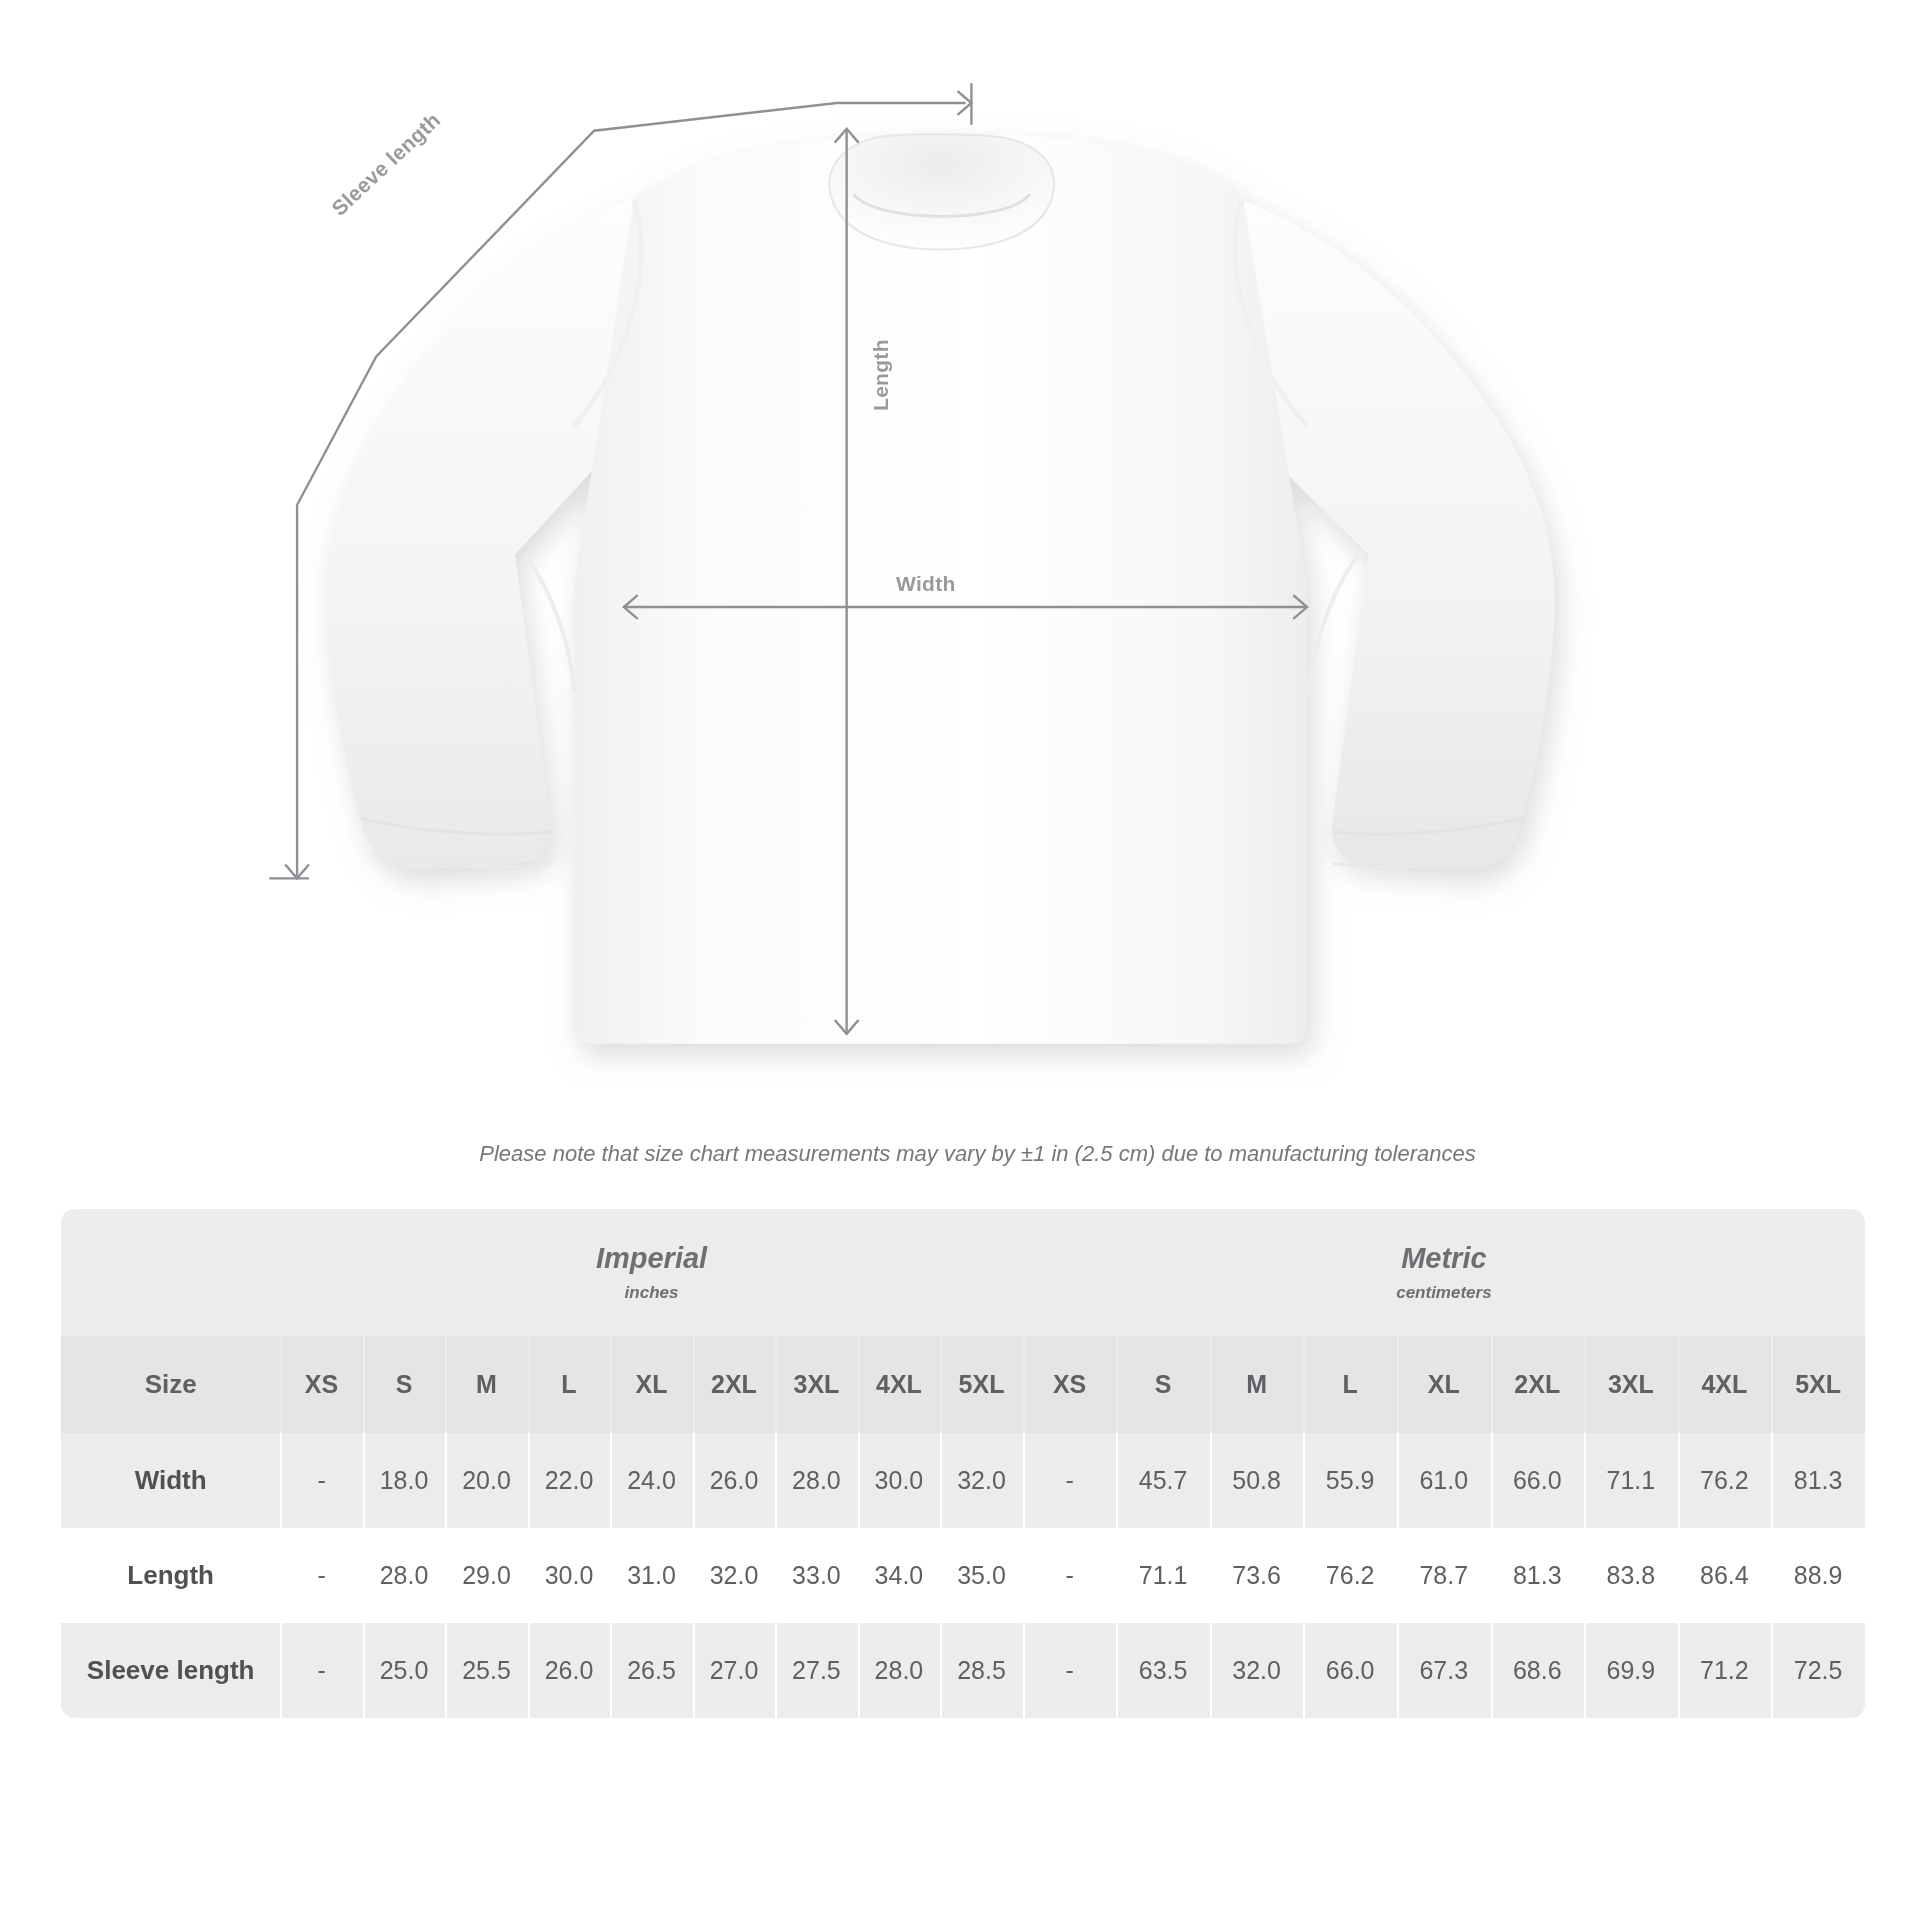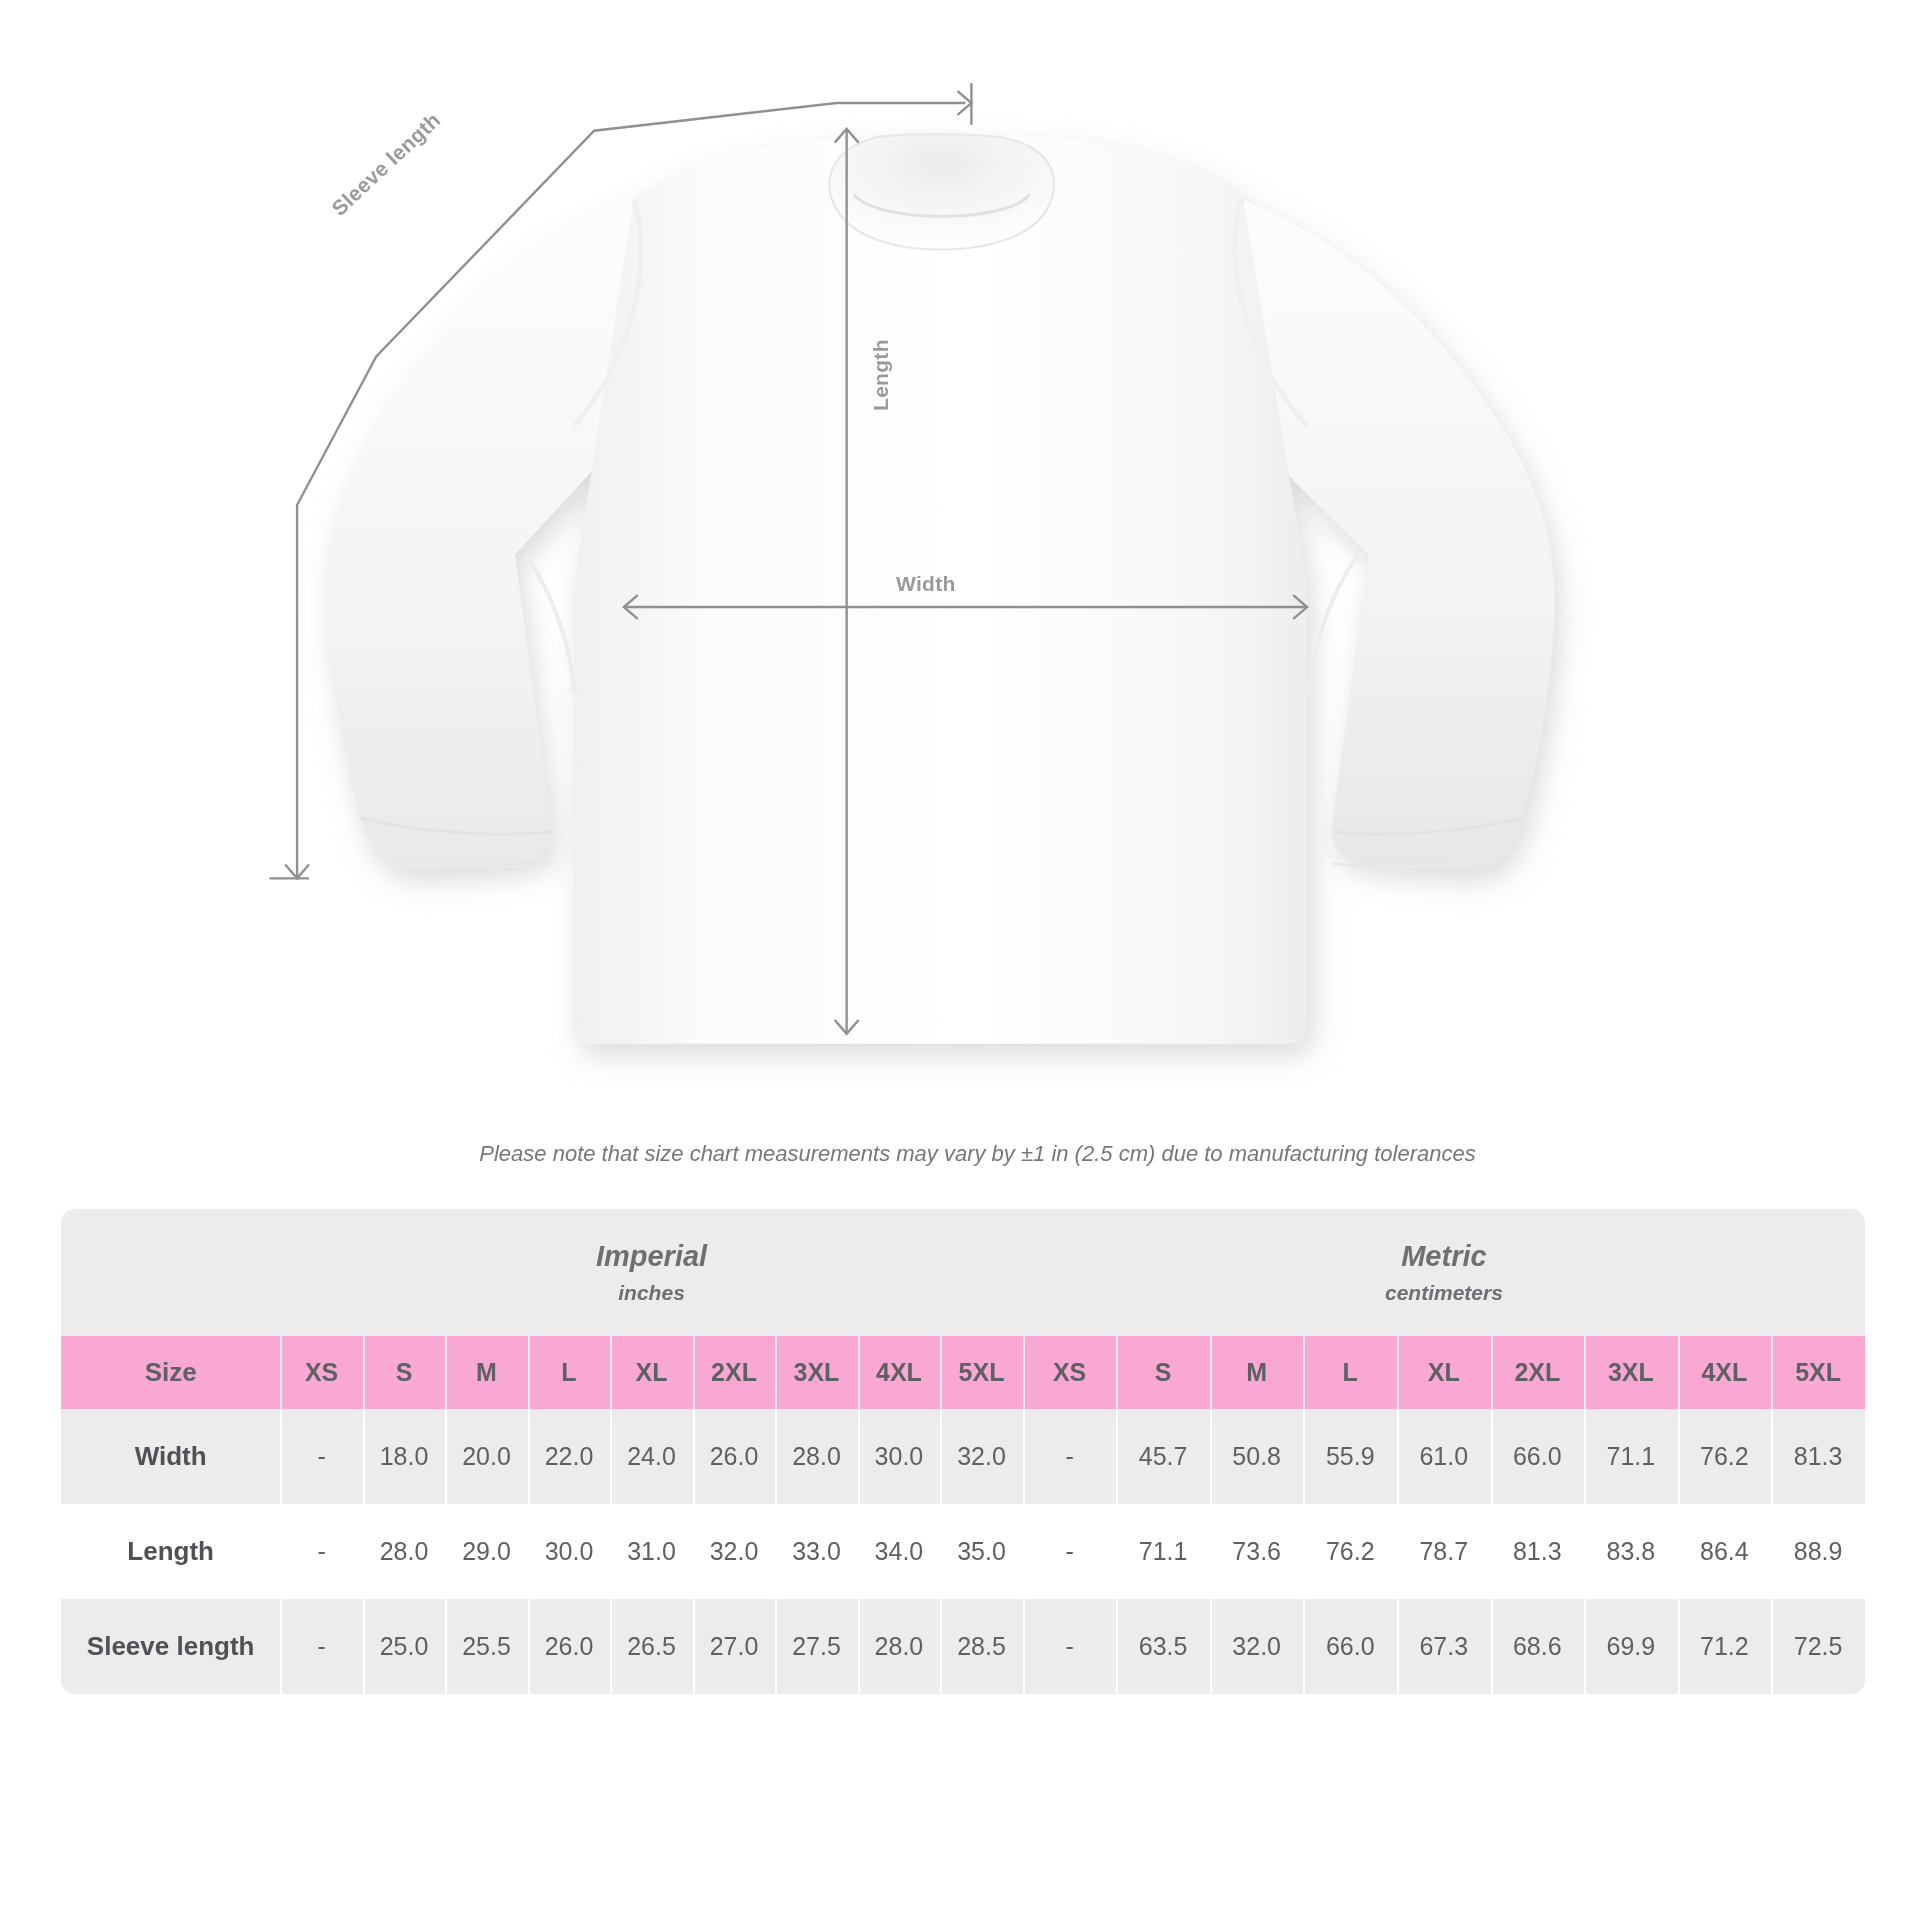--- a/index.html
+++ b/index.html
@@ -94,28 +94,28 @@
   .unit-head {
     font-style: italic;
     color: #6d6f73;
   }
   .unit-head .u-name {
     font-size: 29px;
     font-weight: bold;
     display: block;
   }
   .unit-head .u-sub {
-    font-size: 21px;
+    font-size: 17px;
     display: block;
     margin-top: 8px;
   }
 
   .hdr-row td {
-    height: 73px;
-    background: #f9a8d4;
+    height: 97px;
+    background: #e5e5e5;
     font-weight: bold;
     font-size: 26px;
     color: #5b5d61;
   }
   .hdr-row td.rowlabel { font-size: 26px; }
 
   .data-row td {
     height: 95px;
   }
   .data-row.shade td { background: #ececec; }

